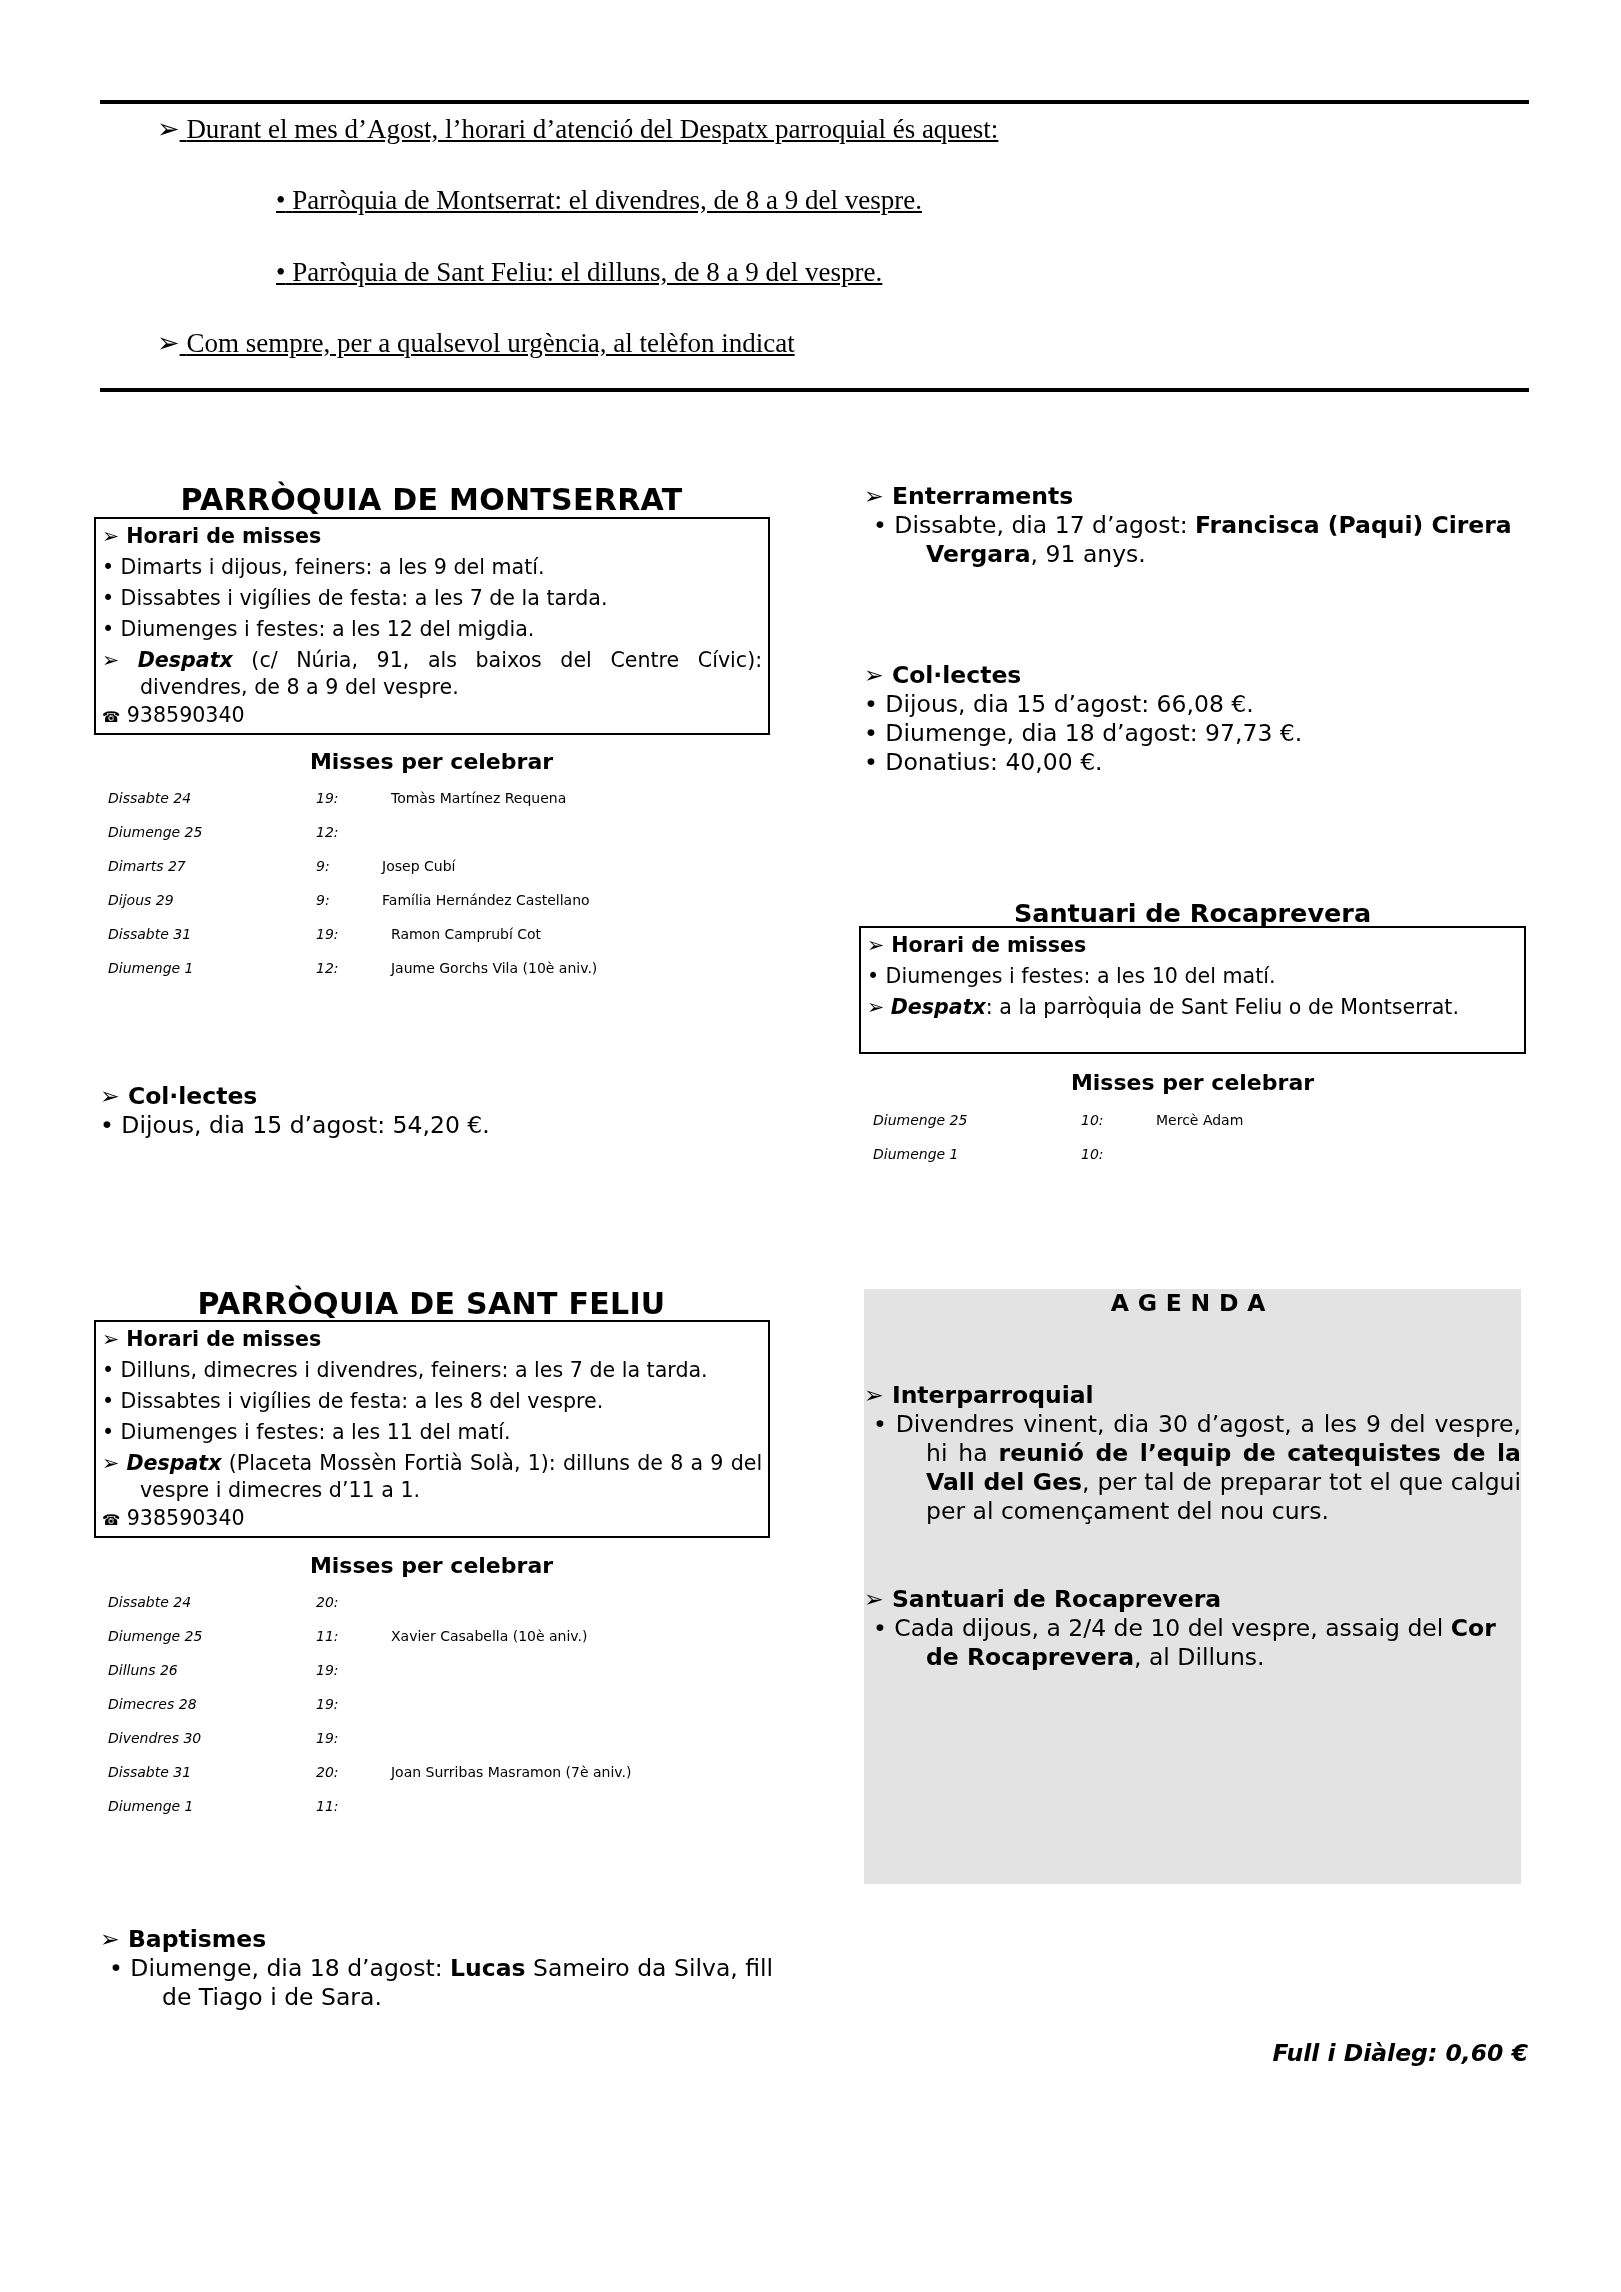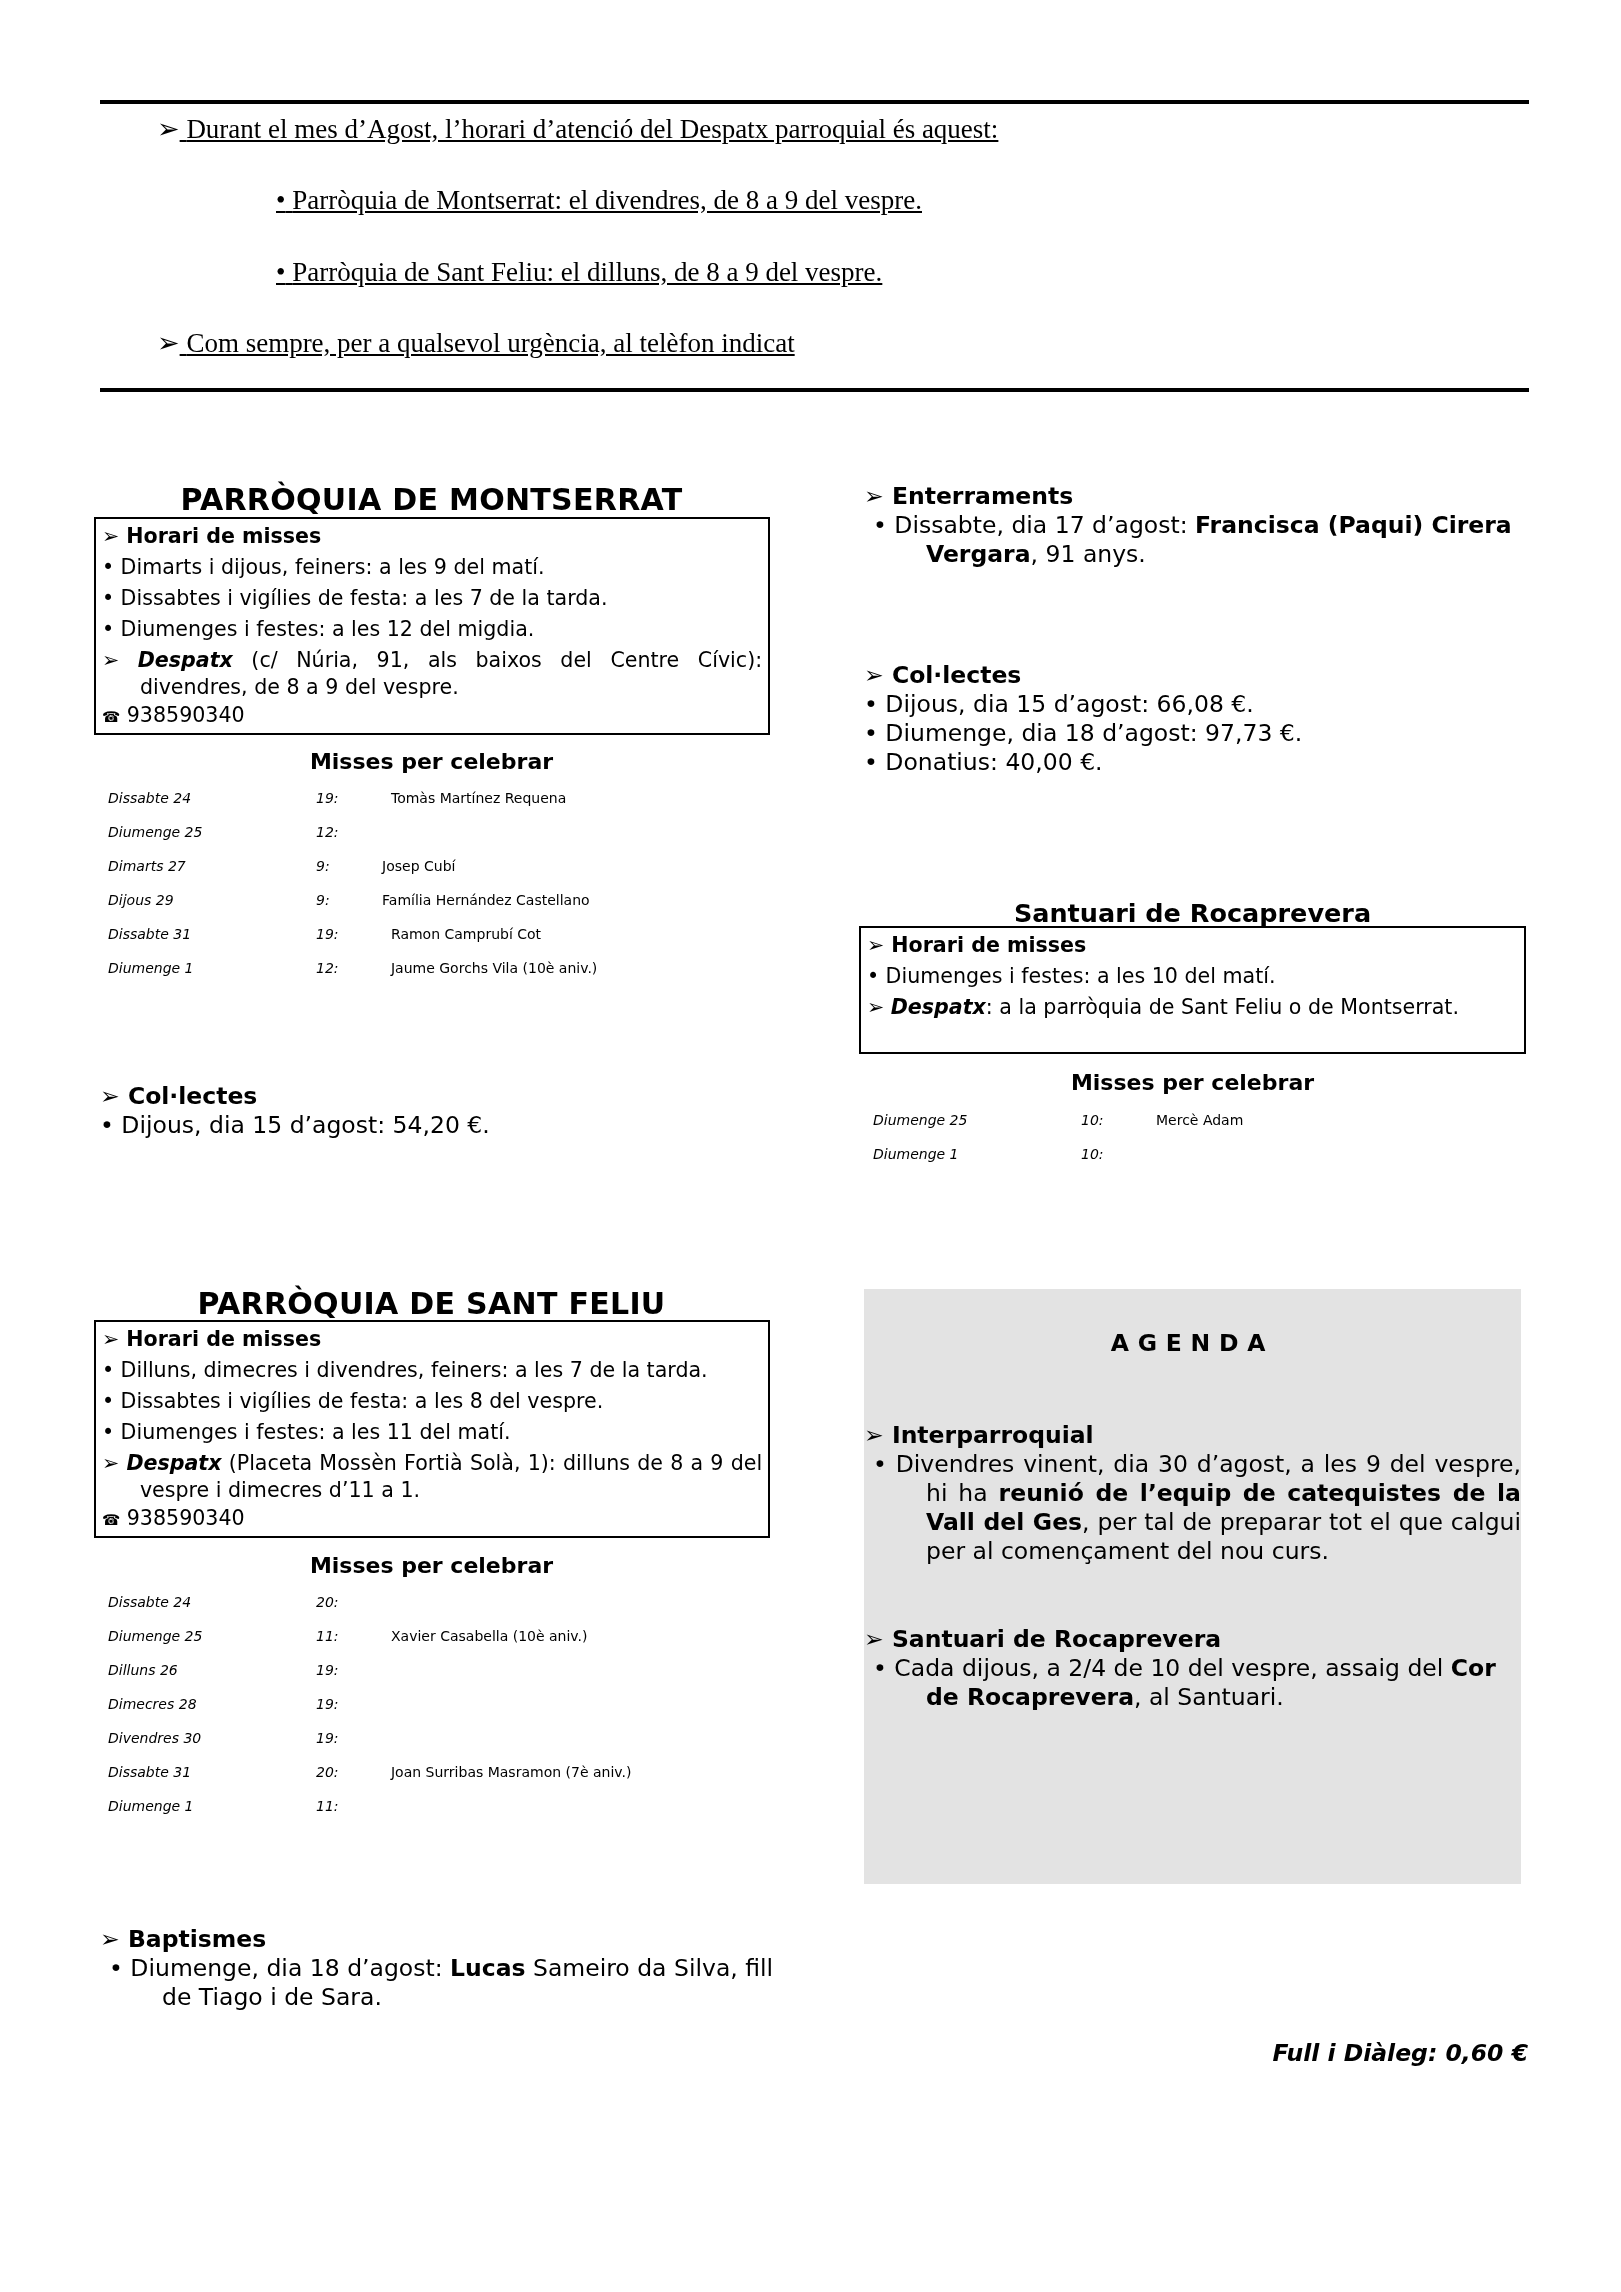--- a/index.html
+++ b/index.html
@@ -145,28 +145,28 @@
   <div class="mass-row"><span class="mass-day">Dissabte 31</span><span class="mass-time">20:</span>&nbsp;<span>Joan Surribas Masramon (7è aniv.)</span></div>
   <div class="mass-row"><span class="mass-day">Diumenge 1</span><span class="mass-time">11:</span>&nbsp;<span></span></div>
 </div>
 
 <div class="abs sans" style="left:100px; top:1925px; width:676px;">
   <div class="sec-head"><span style="font-weight:normal;">➢</span> <span>Baptismes</span></div>
   <div class="item hang2"><span>•</span> <span>Diumenge, dia 18 d’agost: </span><span class="bold">Lucas</span><span> Sameiro da Silva, fill de Tiago i de Sara.</span></div>
 </div>
 
 <div class="agenda sans" style="background: rgb(227, 227, 227);">
-  <div class="h-center agenda-title" style="margin-top:40px;">AGENDA</div>
+  <div class="h-center agenda-title" style="">AGENDA</div>
 
   <div style="margin-top:63px;">
     <div class="sec-head"><span style="font-weight:normal;">➢</span> <span>Interparroquial</span></div>
     <div class="item hang2" style="text-align:justify;"><span>•</span> <span>Divendres vinent, dia 30 d’agost, a les 9 del vespre, hi ha </span><span class="bold">reunió de l’equip de catequistes de la Vall del Ges</span><span>, per tal de preparar tot el que calgui per al començament del nou curs.</span></div>
   </div>
 
 
   <div style="margin-top:59px;">
     <div class="sec-head"><span style="font-weight:normal;">➢</span> <span>Santuari de Rocaprevera</span></div>
-    <div class="item hang2"><span>•</span> <span>Cada dijous, a 2/4 de 10 del vespre, assaig del </span><span class="bold">Cor de Rocaprevera</span><span>, al Santuari.</span></div>
+    <div class="item hang2"><span>•</span> <span>Cada dijous, a 2/4 de 10 del vespre, assaig del </span><span class="bold">Cor de Rocaprevera</span><span>, al Dilluns.</span></div>
   </div>
 </div>
 
 <div class="abs sans footer" style="right:93px; top:2039px;">Full i Diàleg: 0,60 €</div>
 
 
 </body></html>

